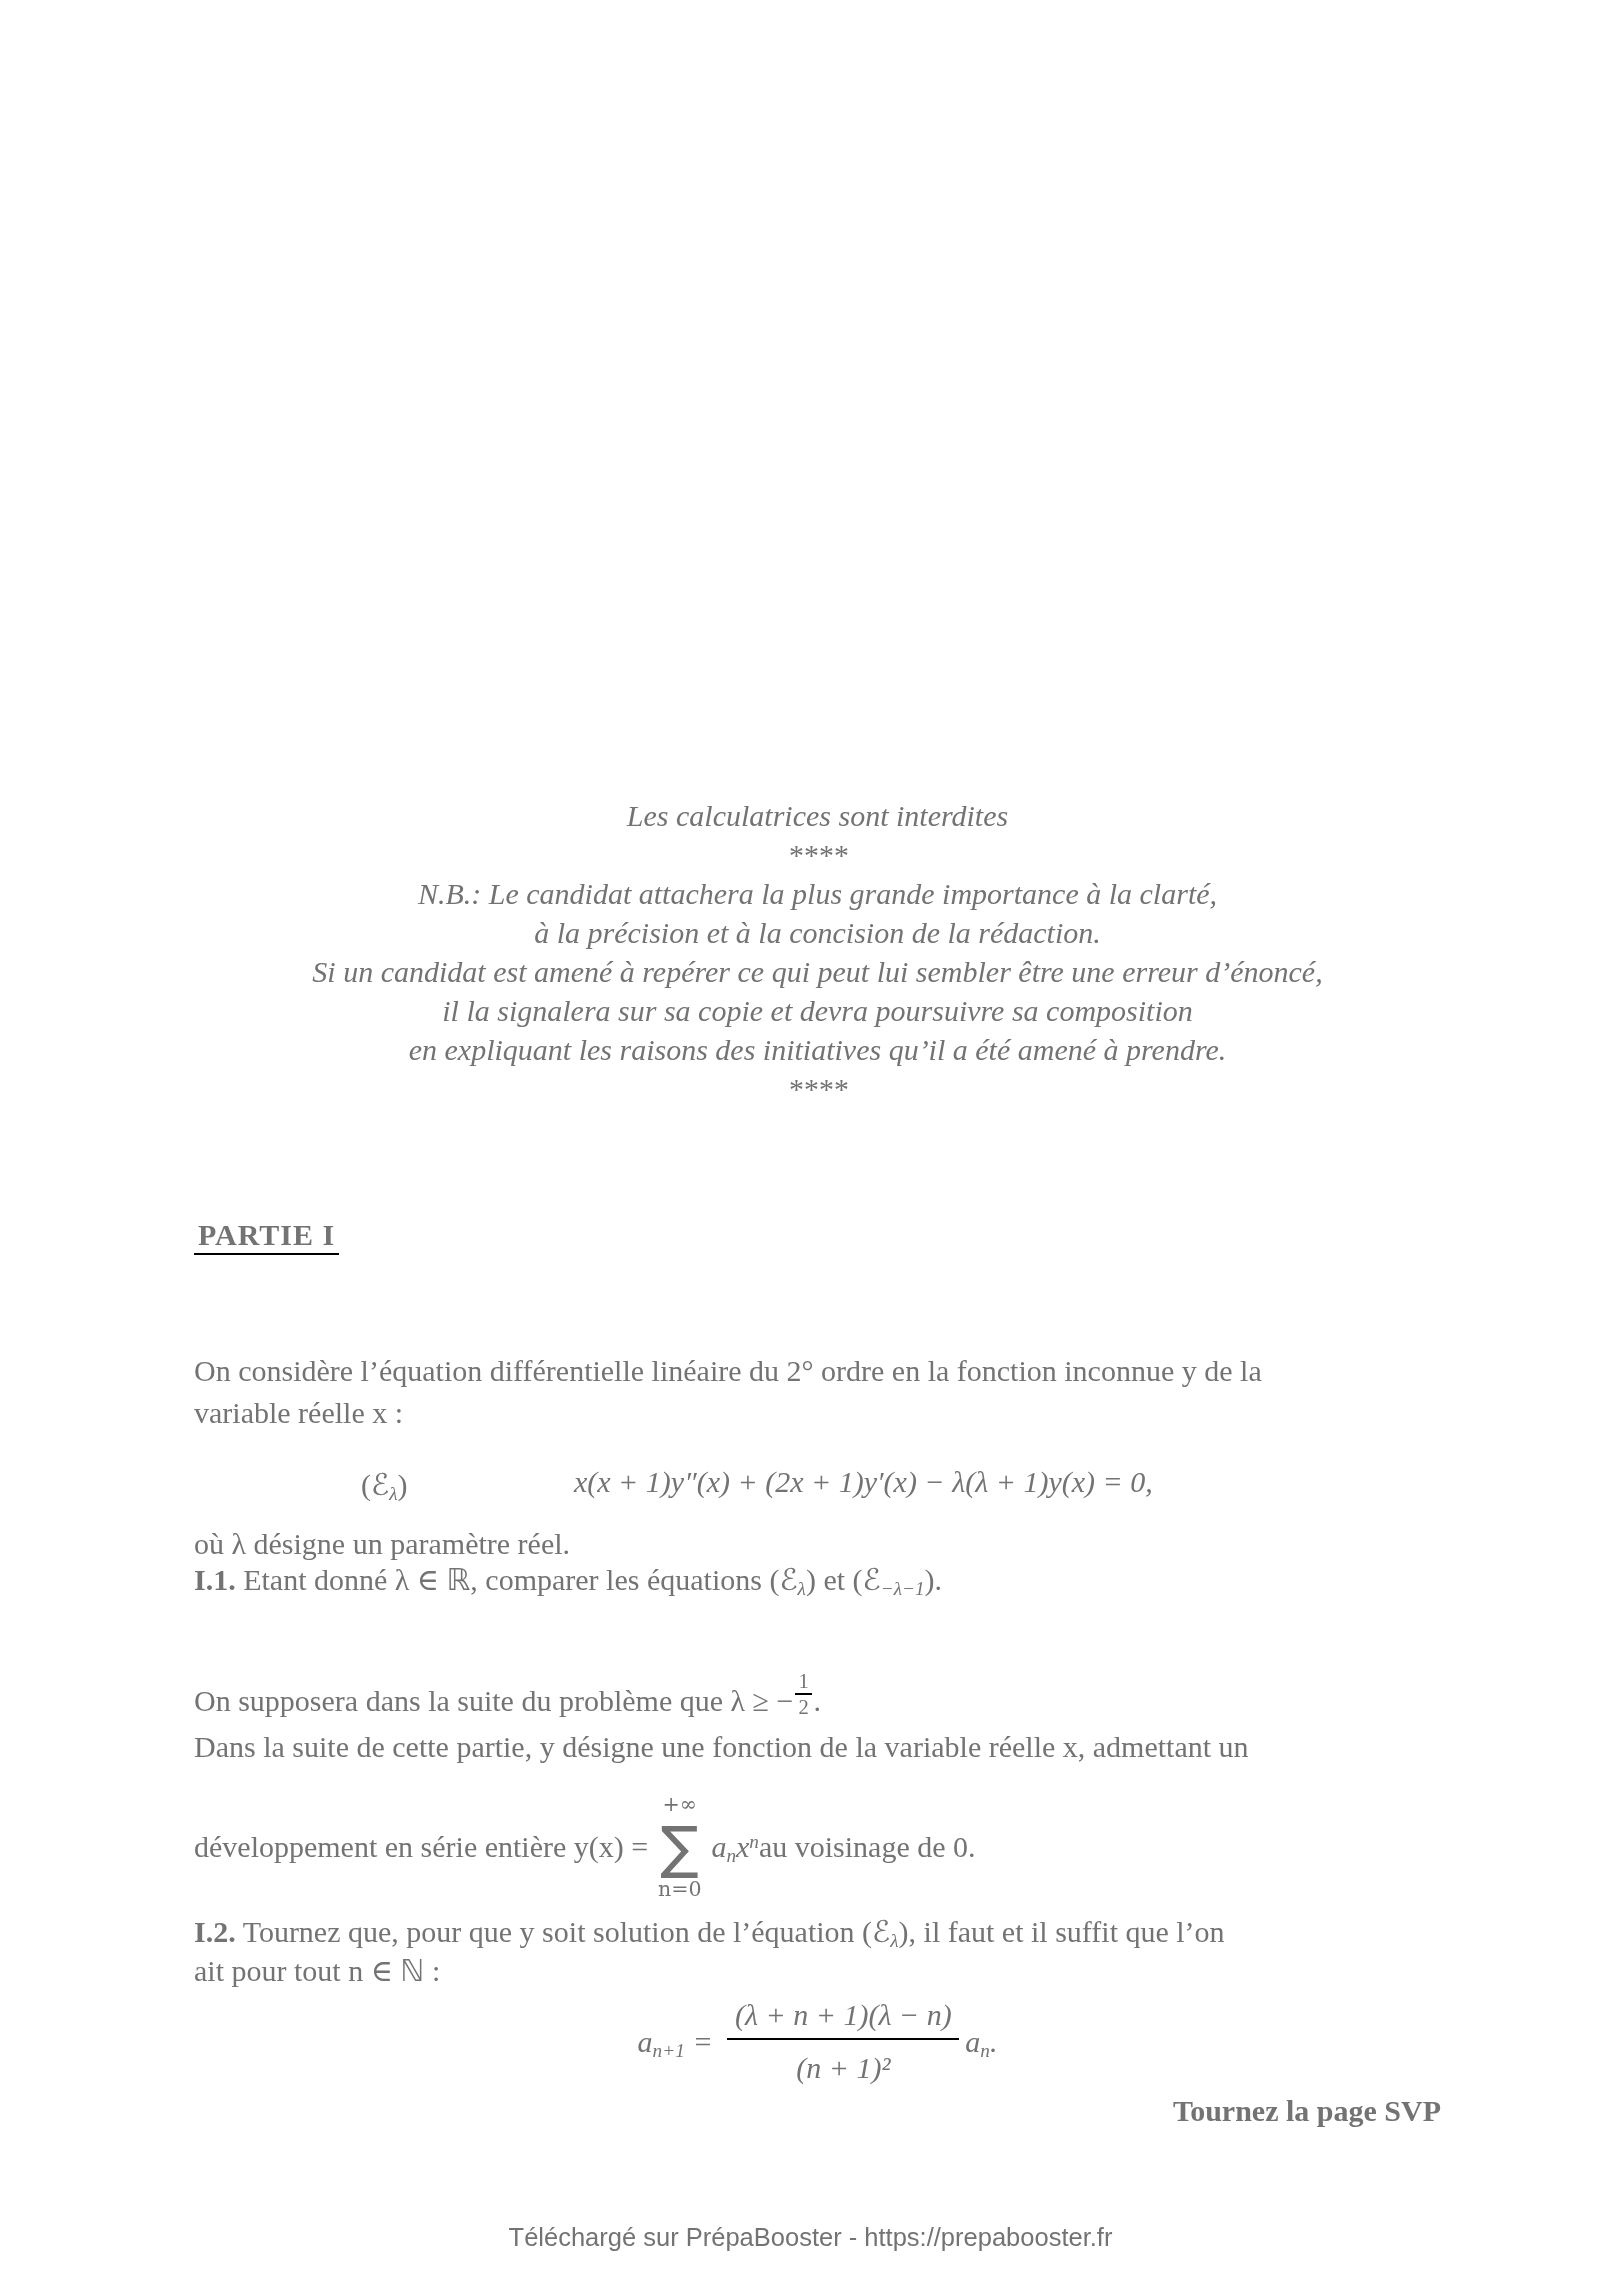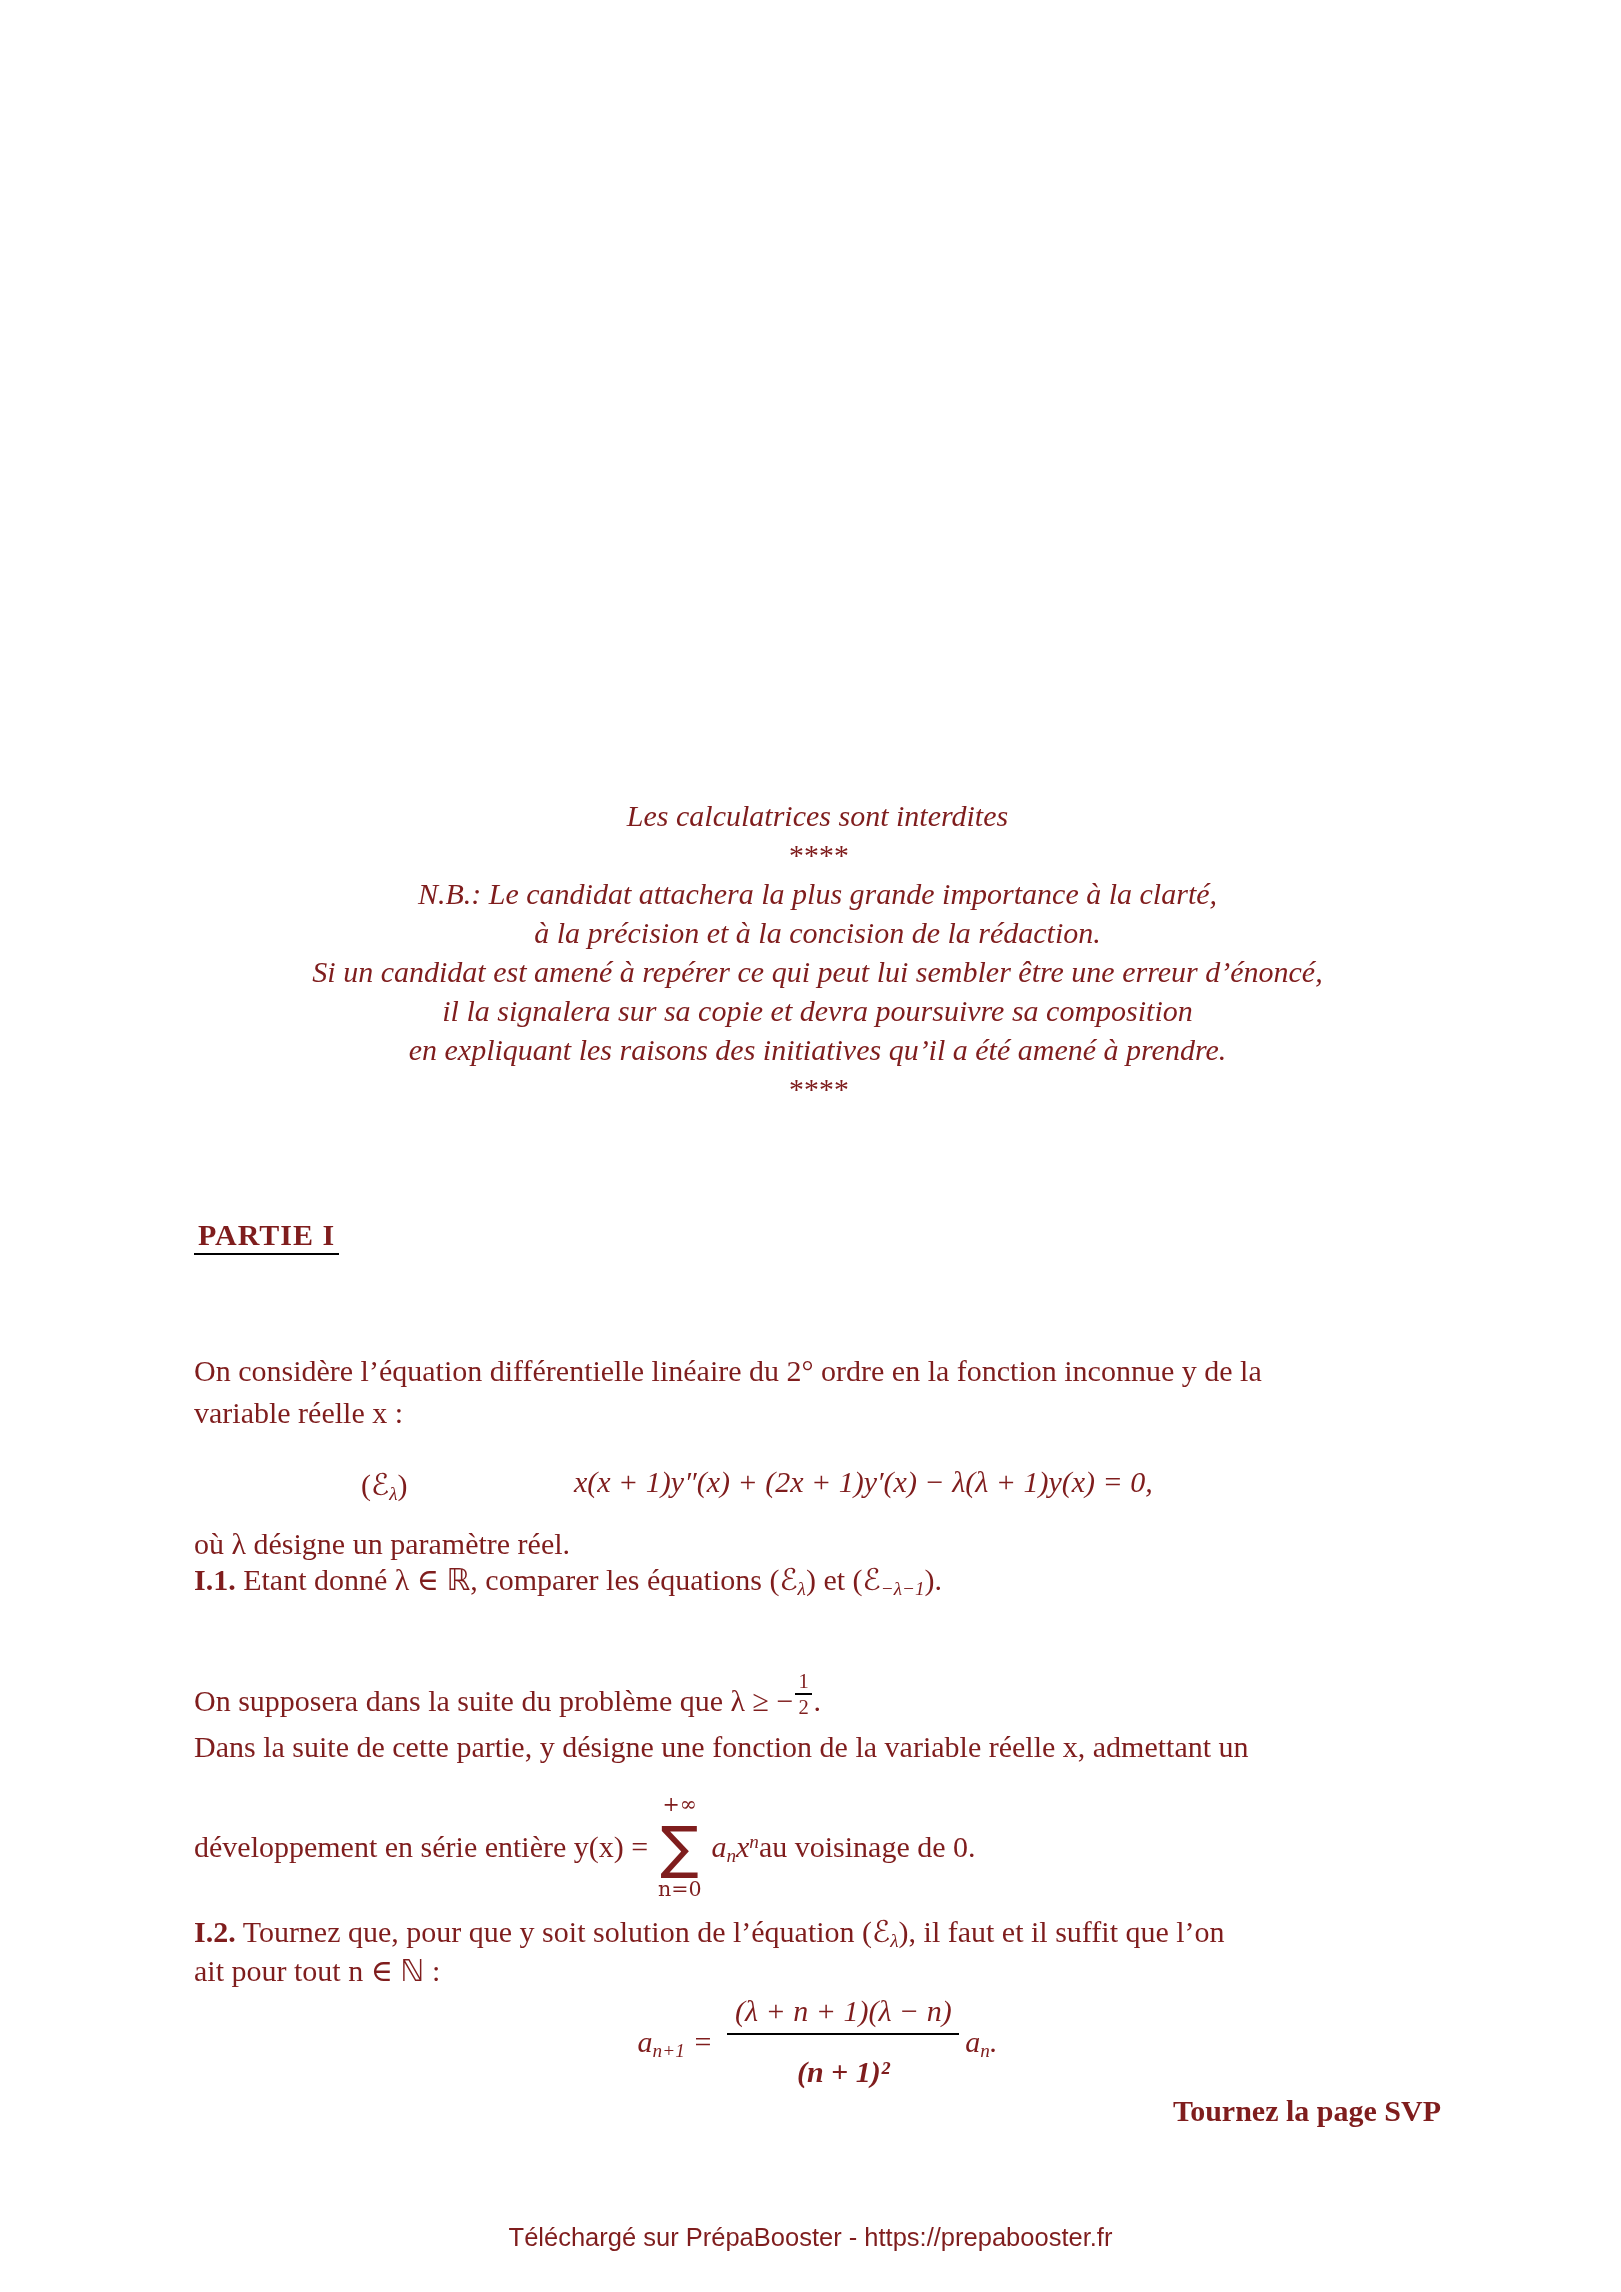--- a/index.html
+++ b/index.html
@@ -1,21 +1,21 @@
 <!DOCTYPE html>
 <html><head>
 <meta charset="utf-8">
 <style>
   html,body{margin:0;padding:0;background:#888;}
   .page{
     position:relative;
     width:1621px;height:2293px;
     margin:0 auto;
     background:#ffffff;
-    color:#7f1d1d;
+    color:#737373;
     font-family:"Liberation Serif","DejaVu Serif","DejaVu Sans",serif;
     font-size:30px;
     overflow:hidden;
   }
   .line{white-space:nowrap;}
   
   .notice{
     position:absolute;top:796px;left:194px;width:1247px;
     text-align:center;font-style:italic;line-height:39px;
   }
@@ -71,21 +71,21 @@
     line-height:1;margin:0 9.8px;
   }
   .sum-lim{font-size:20.6px;font-style:normal;font-family:"DejaVu Serif",serif;}
   .sum-sigma{font-size:57px;font-family:"DejaVu Sans",sans-serif;font-style:normal;padding:3.9px 0;}
   
   .dfrac{
     display:inline-flex;flex-direction:column;align-items:center;
     line-height:1.2;margin:0 5.9px;text-align:center;
   }
   .dfrac .fnum{border-bottom:2px solid #000;padding:0 7.8px 4.9px;}
-  .dfrac .fden{padding-top:19px;font-weight:bold;}
+  .dfrac .fden{padding-top:10px;}
   .rec-eq{margin:0 9.8px;font-style:normal;}
 </style>
 </head>
 <body>
 
 <div class="page">
 
   <div class="notice">
     <div class="line">Les calculatrices sont interdites</div>
     <div class="line">****</div>

